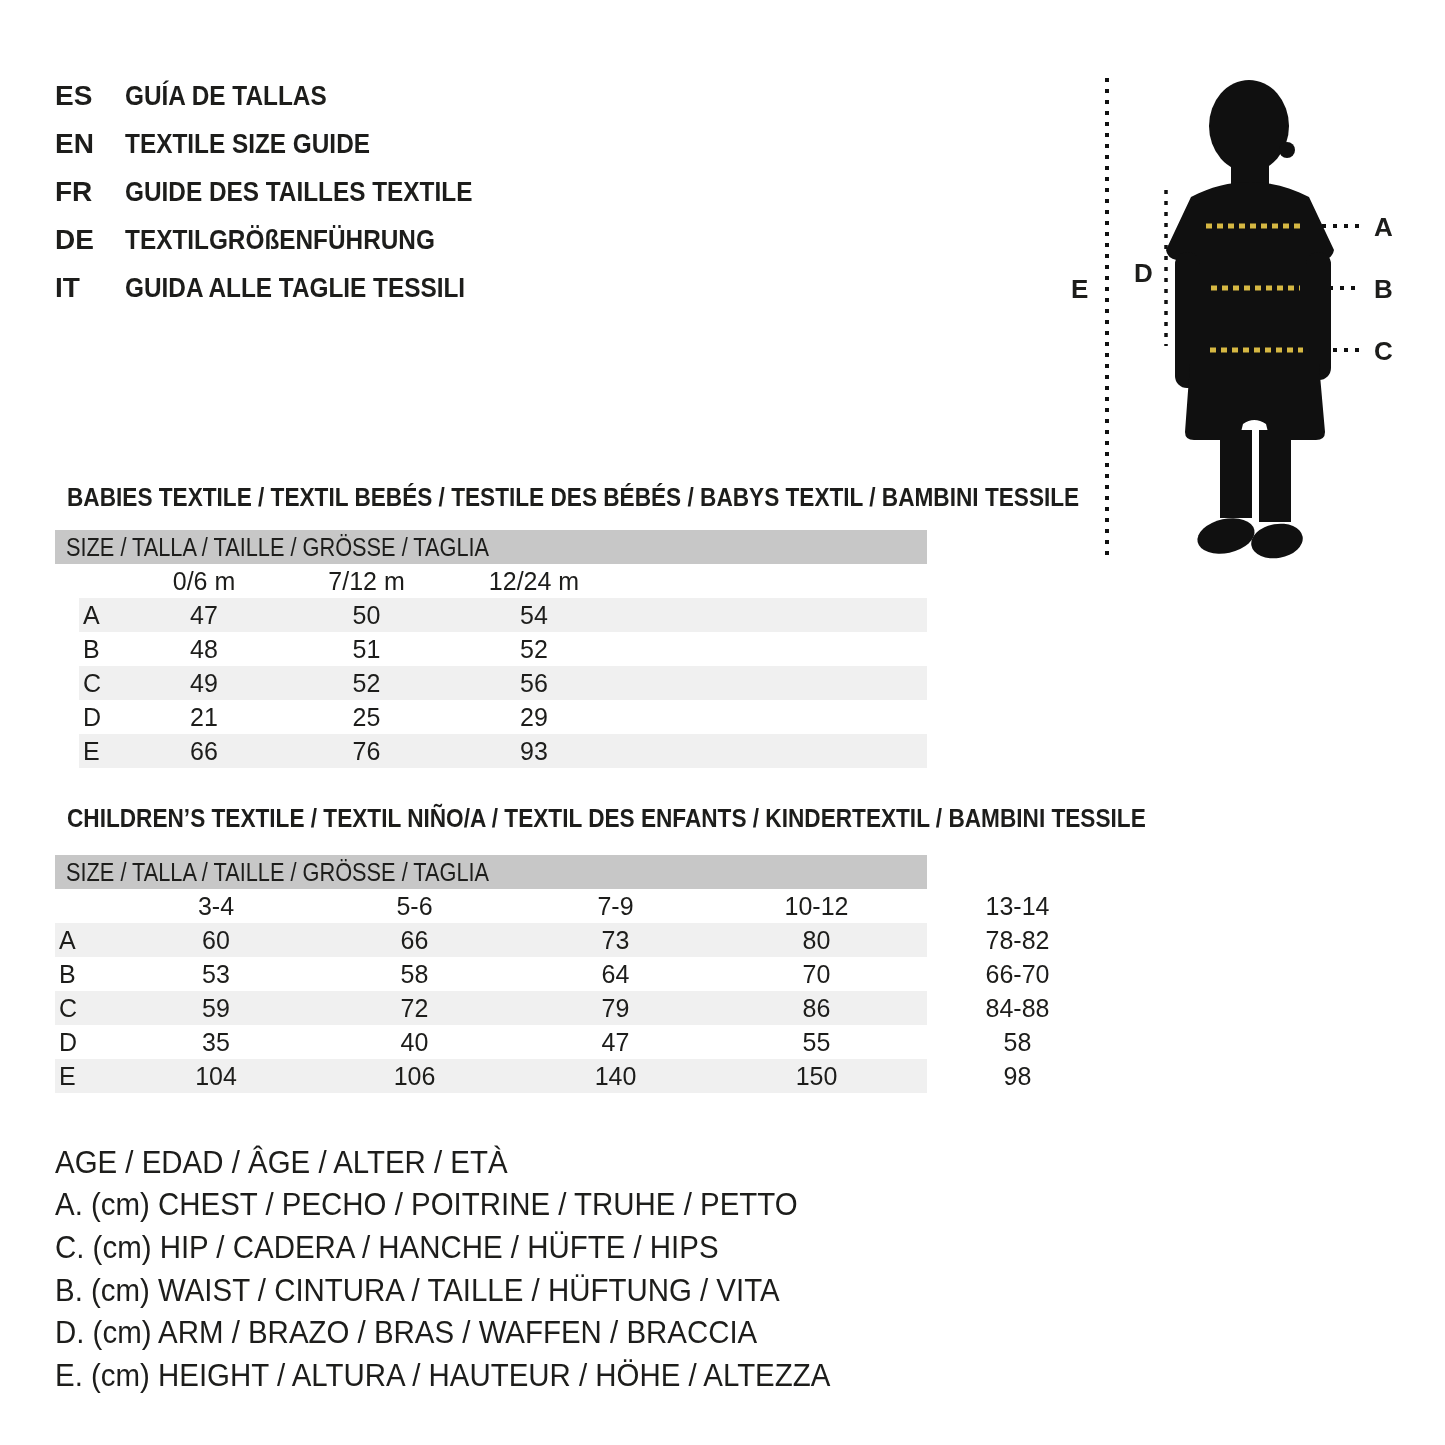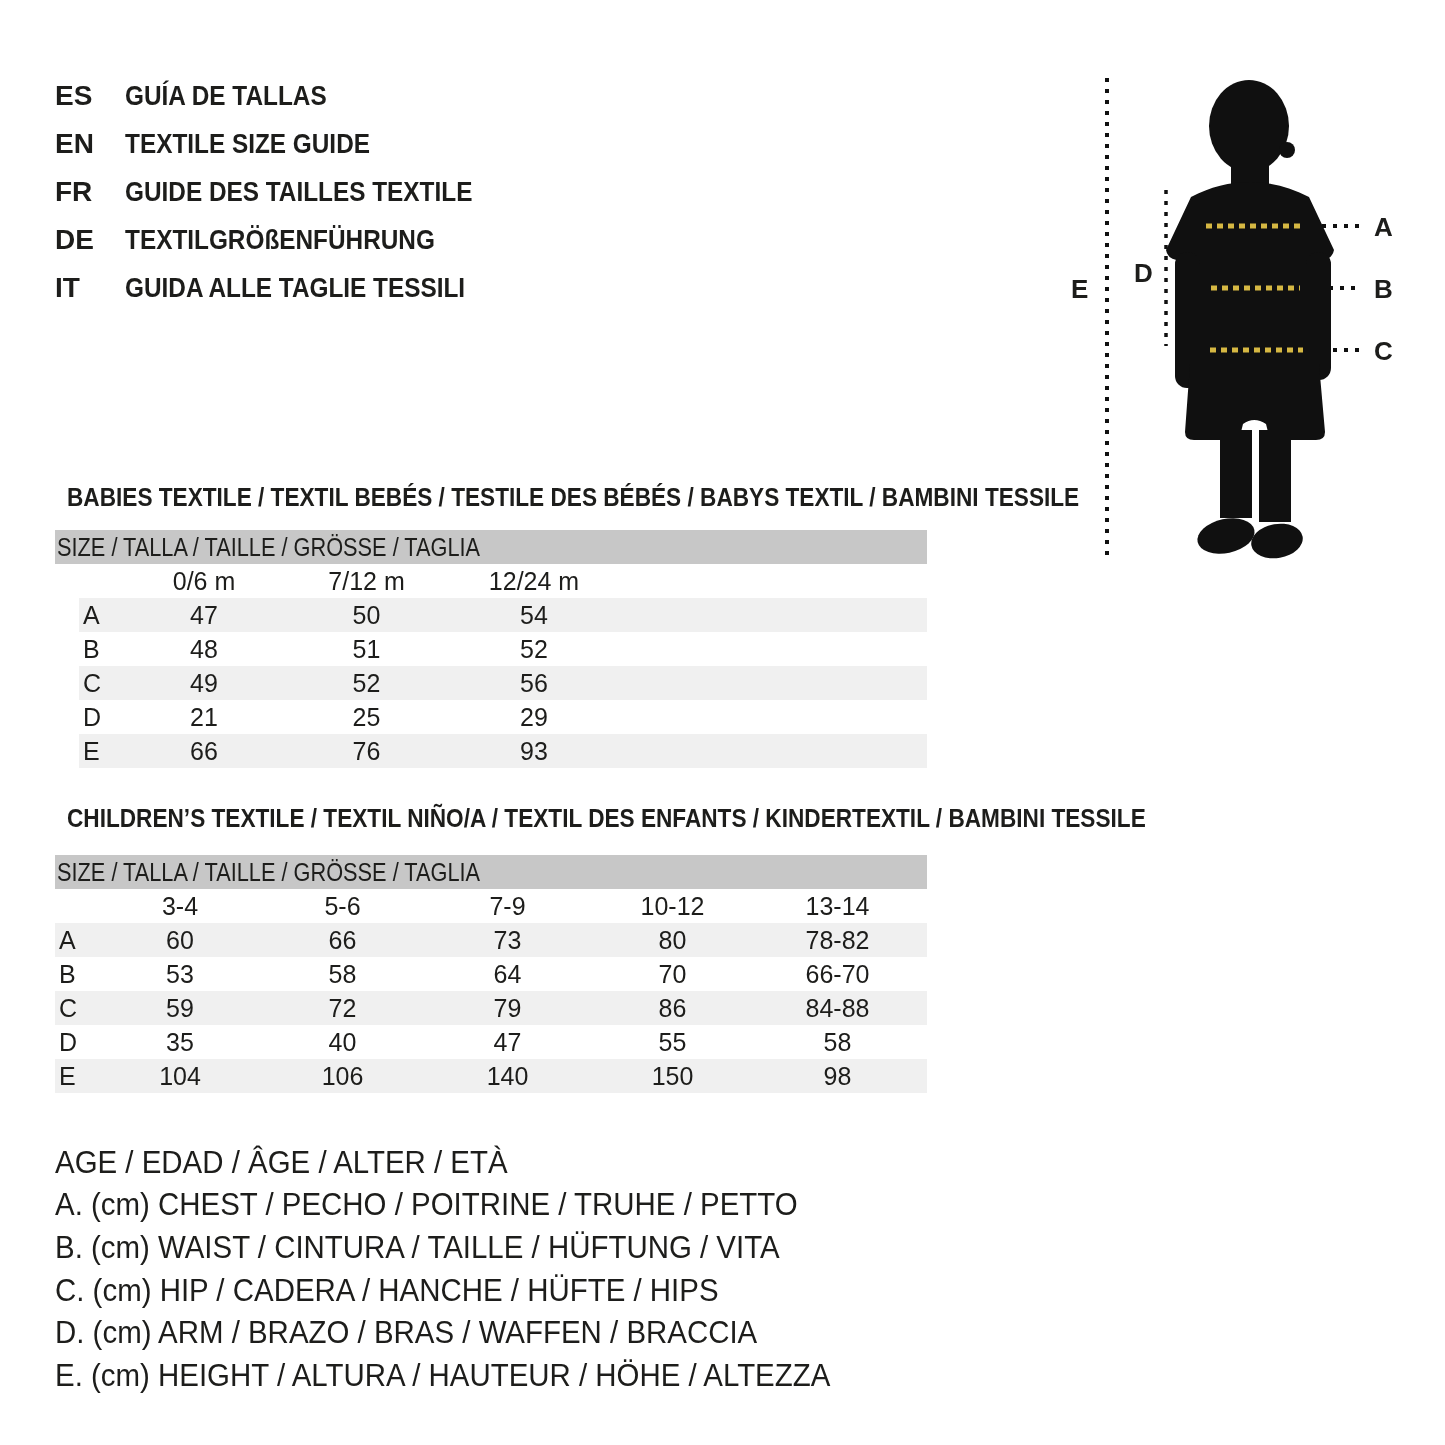--- a/index.html
+++ b/index.html
@@ -9,24 +9,24 @@
   }
   .cond{display:inline-block;transform:scaleX(0.87);transform-origin:0 50%;white-space:nowrap;}
   
   .lang-block{position:absolute;left:55px;top:72px;}
   .lang-row{display:flex;height:48px;align-items:center;font-size:28px;font-weight:700;}
   .lang-code{width:70px;flex:0 0 70px;}
   
   .section-heading{position:absolute;left:55px;font-size:26px;font-weight:700;white-space:nowrap;margin-left:12px;}
   
   .size-table{position:absolute;left:55px;width:872px;}
-  .size-bar{height:34px;background:#c7c7c7;display:flex;align-items:center;padding-left:2px;box-sizing:border-box;font-size:25px;}
+  .size-bar{height:34px;background:#c7c7c7;display:flex;align-items:center;padding-left:11px;box-sizing:border-box;font-size:25px;}
   .trow{display:grid;height:34px;align-items:center;font-size:25px;}
   .babies .trow{grid-template-columns:45px 160px 165px 170px 1fr;margin-left:24px;}
-  .children .trow{grid-template-columns:45px 160px 165px 165px 165px 165px 1fr;}
+  .children .trow{grid-template-columns:45px 160px 165px 165px 165px 165px 1fr;gap:36px;}
   .trow .rl{padding-left:4px;text-align:left;}
   .trow .c{text-align:center;}
   .trow.alt{background:#f0f0f0;}
   
   .legend{position:absolute;left:55px;top:1141px;}
   .legend-line{height:42.6px;display:flex;align-items:center;font-size:32px;}
   .legend-line .cond{transform:scaleX(0.92);}
   
   .figure-wrap{position:absolute;left:1060px;top:70px;width:340px;height:500px;}
   .figure-wrap svg{display:block;}
@@ -208,24 +208,24 @@
 </div>
 
 <div class="legend">
   <div class="legend-line">
       <span class="cond">AGE / EDAD / ÂGE / ALTER / ETÀ</span>
     </div>
   <div class="legend-line">
       <span class="cond">A. (cm) CHEST / PECHO / POITRINE / TRUHE / PETTO</span>
     </div>
   <div class="legend-line">
+      <span class="cond">C. (cm) HIP / CADERA / HANCHE / HÜFTE / HIPS</span>
+    </div>
+  <div class="legend-line">
       <span class="cond">B. (cm) WAIST / CINTURA / TAILLE / HÜFTUNG / VITA</span>
     </div>
   <div class="legend-line">
-      <span class="cond">C. (cm) HIP / CADERA / HANCHE / HÜFTE / HIPS</span>
-    </div>
-  <div class="legend-line">
       <span class="cond">D. (cm) ARM / BRAZO / BRAS / WAFFEN / BRACCIA</span>
     </div>
   <div class="legend-line">
       <span class="cond">E. (cm) HEIGHT / ALTURA / HAUTEUR / HÖHE / ALTEZZA</span>
     </div>
 </div>
 
 </body></html>

